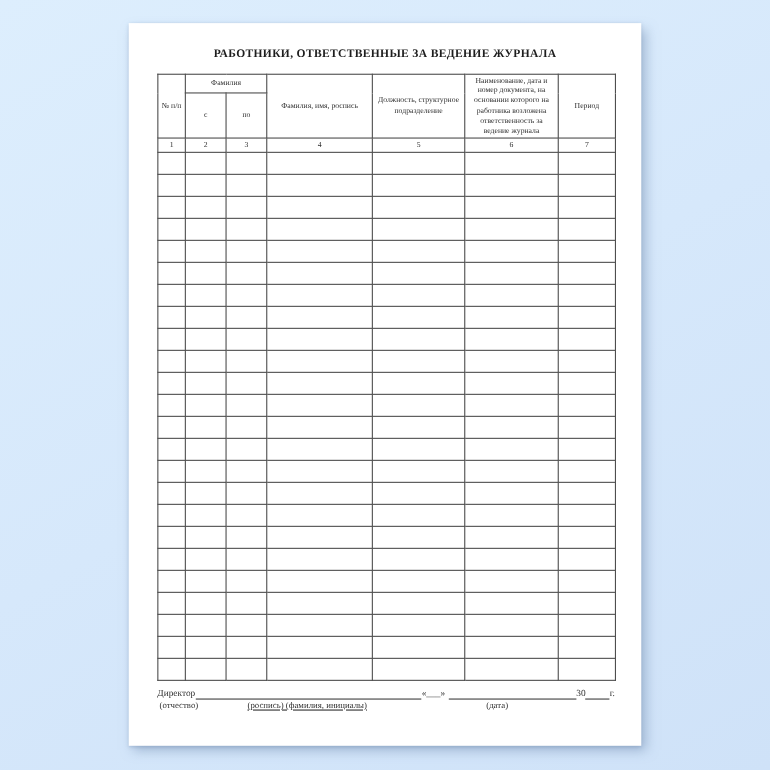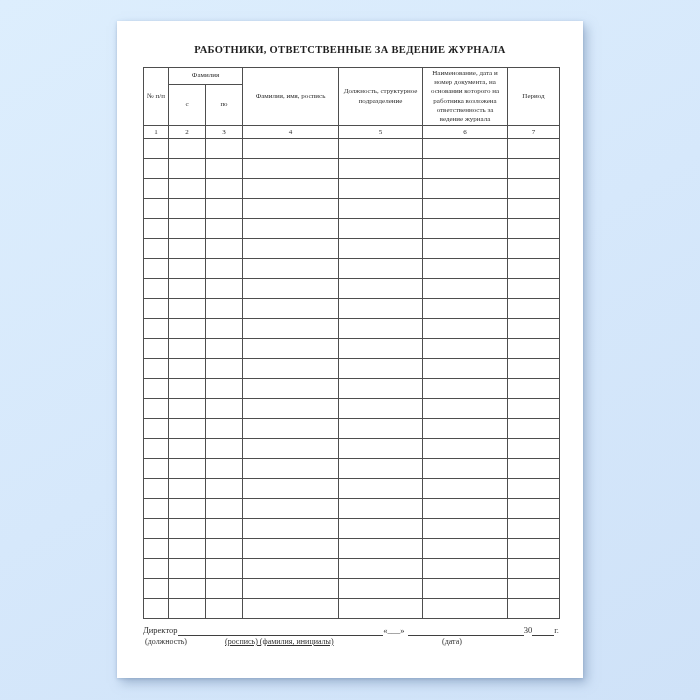--- a/index.html
+++ b/index.html
@@ -341,20 +341,20 @@
       <div class="sig-line">
         <span>Директор</span>
         <span class="fill fill-1"></span>
         <span>«___»</span>
         <span class="fill fill-2"></span>
         <span>30</span>
         <span class="fill fill-3"></span>
         <span>г.</span>
       </div>
       <div class="sig-sub">
-        <span class="sub-position">(должность)</span>
+        <span class="sub-position">(отчество)</span>
         <span class="sub-signature">(роспись) (фамилия, инициалы)</span>
         <span class="sub-date">(дата)</span>
       </div>
     </div>
 
   </div>
 </div>
 
 </body></html>

